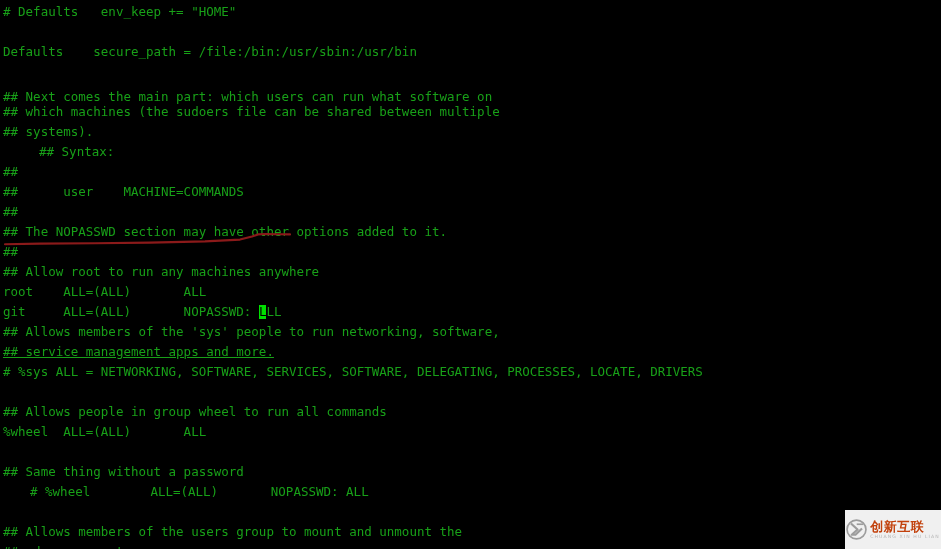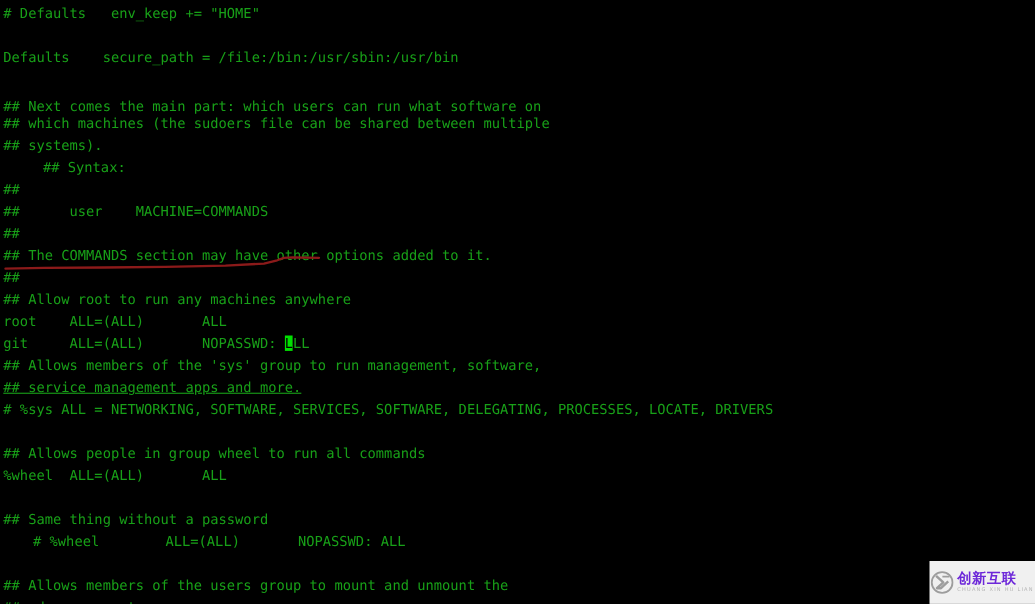--- a/index.html
+++ b/index.html
@@ -54,21 +54,21 @@
     justify-content:center;
     gap:3px;
     padding:2px 4px;
   }
   #wm-logo { flex:0 0 auto; }
   #wm-text { display:flex; flex-direction:column; align-items:flex-start; justify-content:center; line-height:1; }
   #wm-cn {
     font-family:"DejaVu Sans","Liberation Sans",sans-serif;
     font-size:13px;
     font-weight:bold;
-    color:#6d28d9;
+    color:#c2410c;
     letter-spacing:0.5px;
     white-space:nowrap;
   }
   #wm-py {
     font-family:"DejaVu Sans","Liberation Sans",sans-serif;
     font-size:4.6px;
     color:#b5b5b5;
     letter-spacing:1.1px;
     white-space:nowrap;
     margin-top:2px;
@@ -84,26 +84,26 @@
       <div class="line blank" style="top: 22px;"></div>
       <div class="line" style="top: 42px;">Defaults    secure_path = /file:/bin:/usr/sbin:/usr/bin</div>
       <div class="line blank" style="top: 62px;"></div>
       <div class="line" style="top: 87px;">## Next comes the main part: which users can run what software on</div>
       <div class="line" style="top: 102px;">## which machines (the sudoers file can be shared between multiple</div>
       <div class="line" style="top: 122px;">## systems).</div>
       <div class="line" style="top: 142px; margin-left: 36px;">## Syntax:</div>
       <div class="line" style="top: 162px;">##</div>
       <div class="line" style="top: 182px;">##      user    MACHINE=COMMANDS</div>
       <div class="line" style="top: 202px;">##</div>
-      <div class="line" style="top: 222px;">## The COMMANDS section may have other options added to it.</div>
+      <div class="line" style="top: 222px;">## The NOPASSWD section may have other options added to it.</div>
       <div class="line" style="top: 242px;">##</div>
       <div class="line" style="top: 262px;">## Allow root to run any machines anywhere</div>
       <div class="line" style="top: 282px;">root    ALL=(ALL)       ALL</div>
       <div class="line" style="top: 302px;">git     ALL=(ALL)       NOPASSWD: ALL</div>
-      <div class="line" style="top: 322px;">## Allows members of the 'sys' group to run management, software,</div>
+      <div class="line" style="top: 322px;">## Allows members of the 'sys' people to run networking, software,</div>
       <div class="line" style="top: 342px; text-decoration: underline;">## service management apps and more.</div>
       <div class="line" style="top: 362px;"># %sys ALL = NETWORKING, SOFTWARE, SERVICES, SOFTWARE, DELEGATING, PROCESSES, LOCATE, DRIVERS</div>
       <div class="line blank" style="top: 382px;"></div>
       <div class="line" style="top: 402px;">## Allows people in group wheel to run all commands</div>
       <div class="line" style="top: 422px;">%wheel  ALL=(ALL)       ALL</div>
       <div class="line blank" style="top: 442px;"></div>
       <div class="line" style="top: 462px;">## Same thing without a password</div>
       <div class="line" style="top: 482px; margin-left: 27px;"># %wheel        ALL=(ALL)       NOPASSWD: ALL</div>
       <div class="line blank" style="top: 502px;"></div>
       <div class="line" style="top: 522px;">## Allows members of the users group to mount and unmount the</div>

